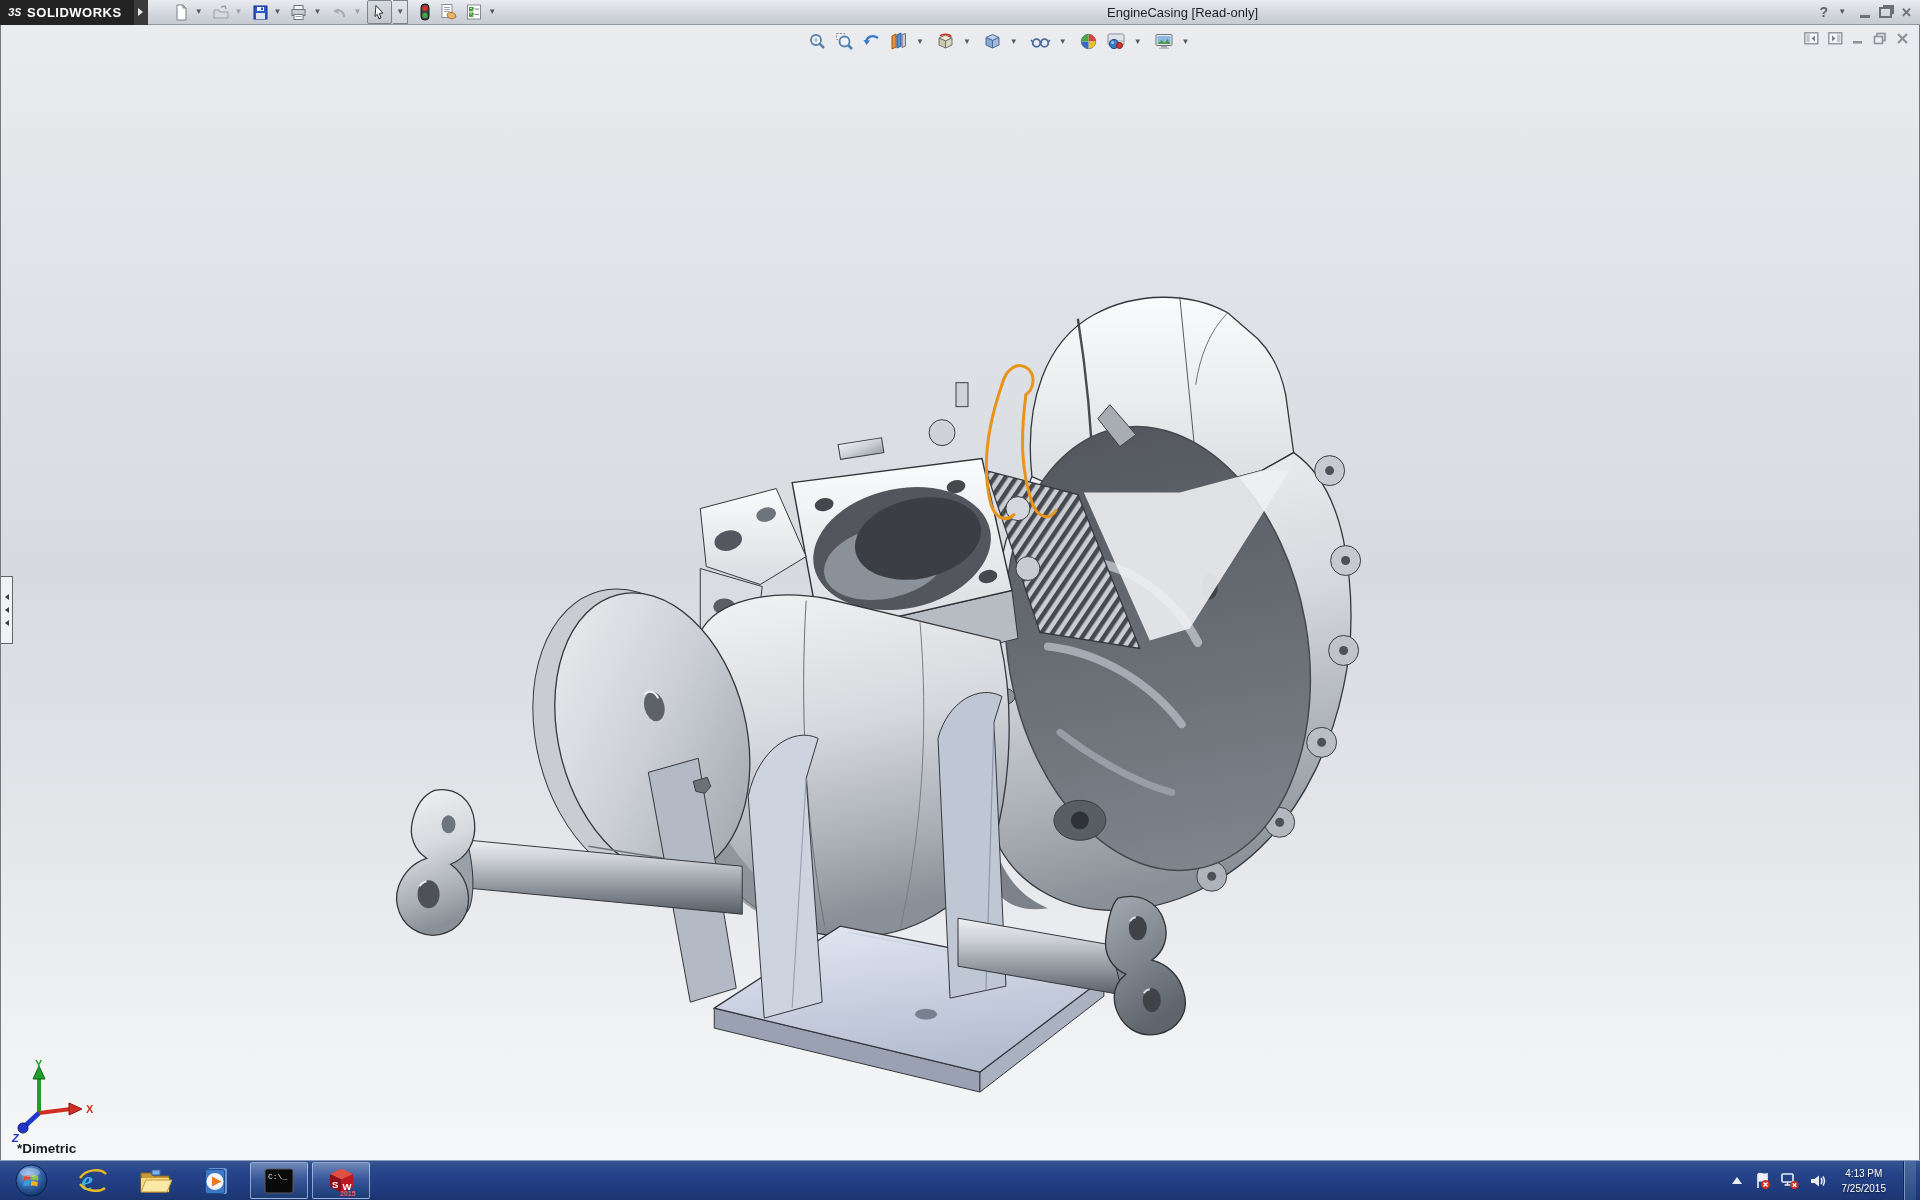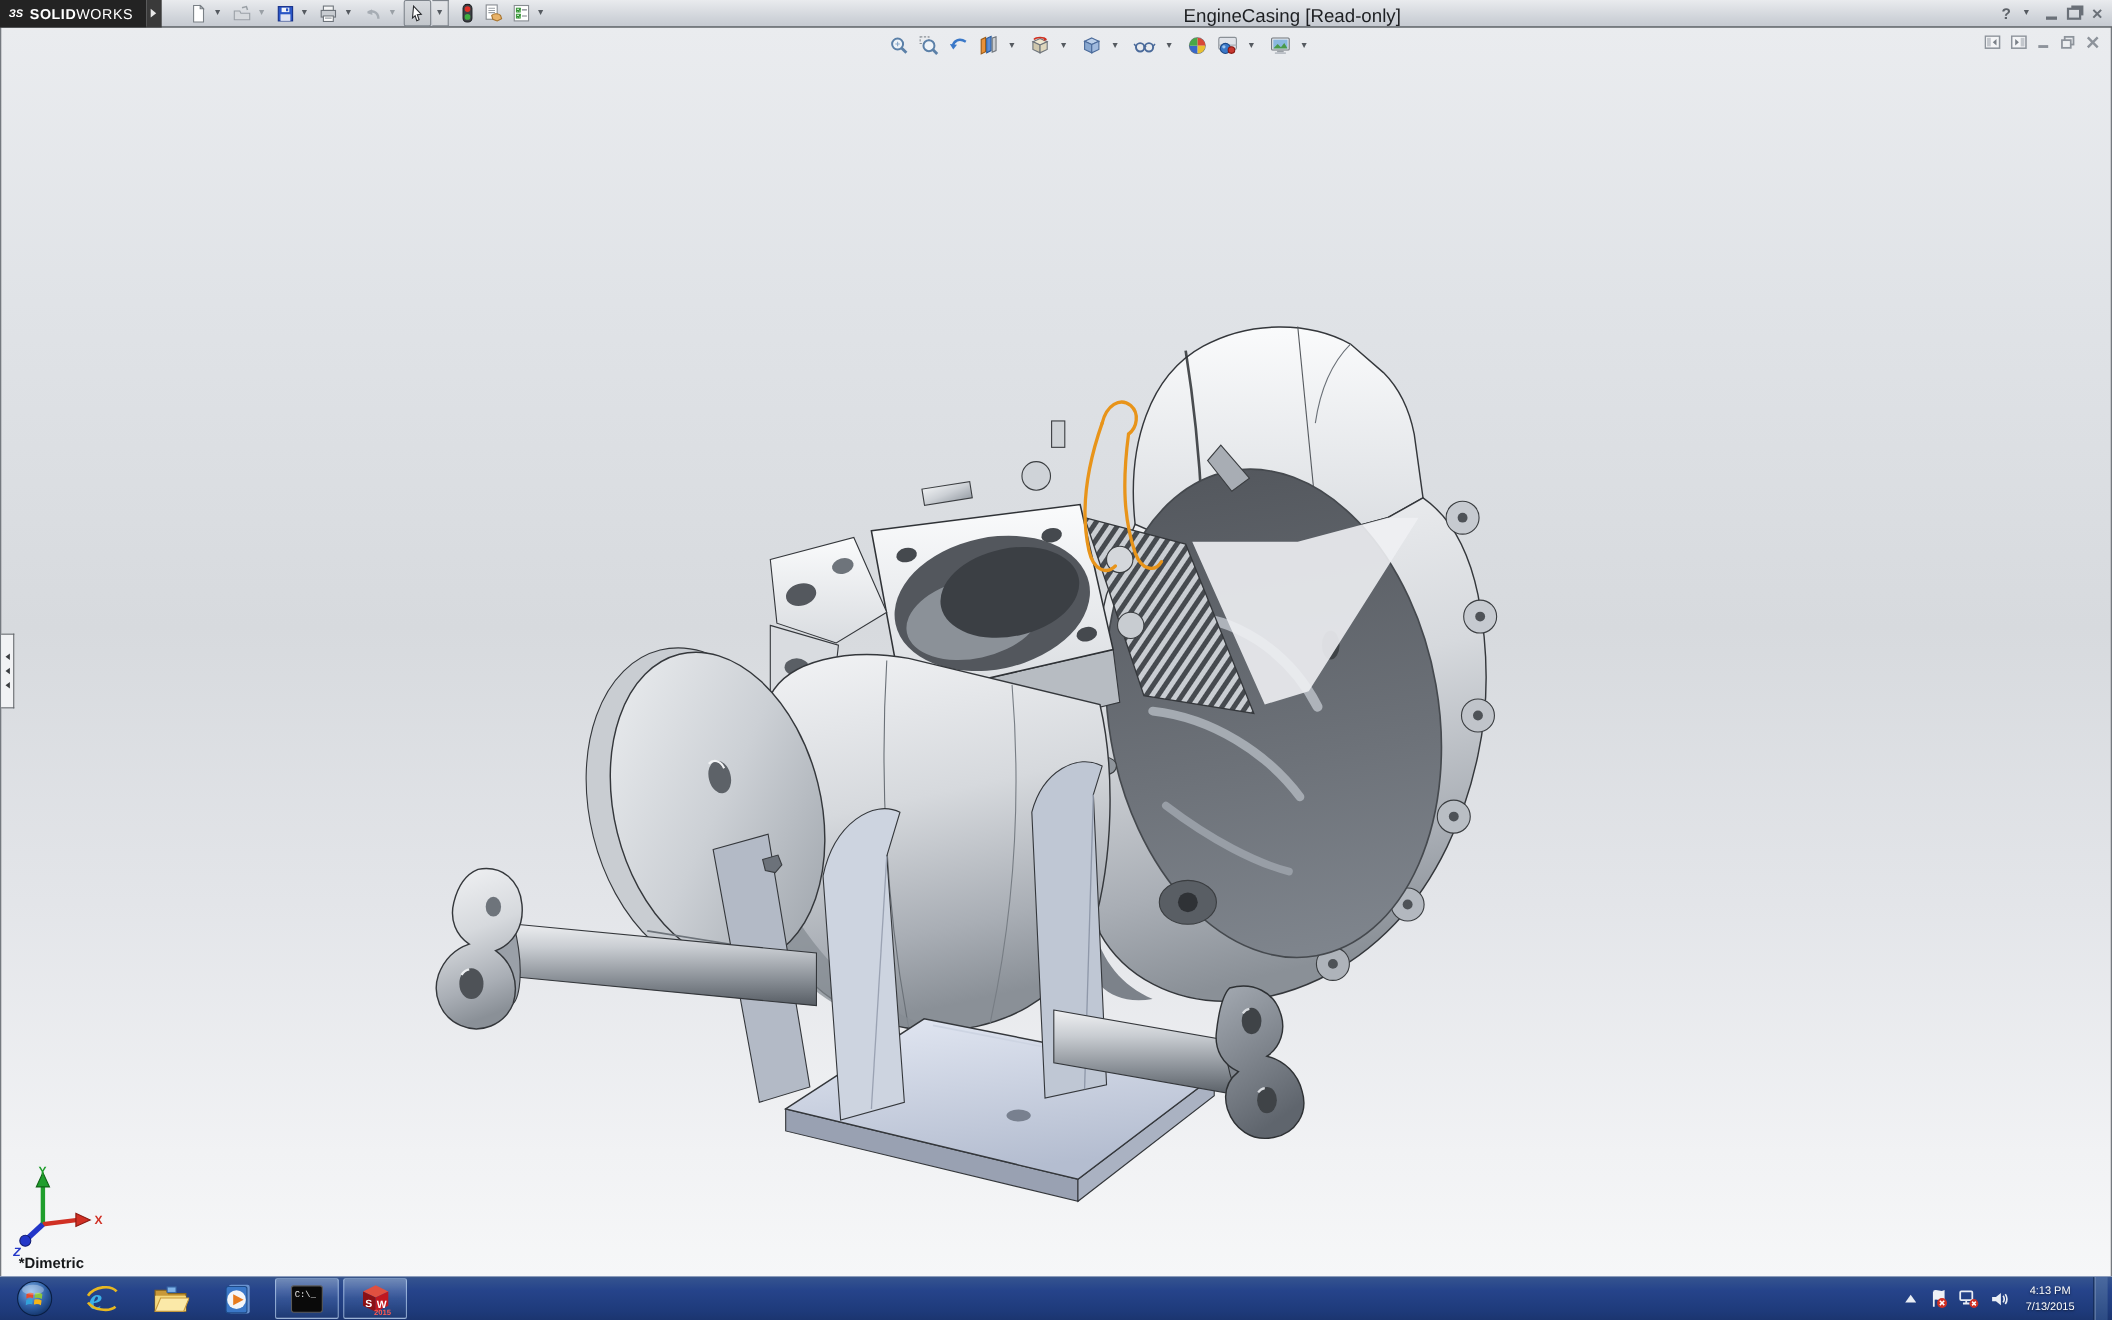--- a/index.html
+++ b/index.html
@@ -7,33 +7,33 @@
        font-family:"Liberation Sans",sans-serif;background:#000;}
 
   
   .titlebar{position:absolute;top:0;left:0;right:0;height:24px;
     background:linear-gradient(#e9ebee,#cfd3d9 70%,#c6cad1);
     border-bottom:1px solid #8f959c;display:flex;align-items:center;z-index:30;}
   .logo{height:25px;background:#232323;color:#fff;display:flex;align-items:center;
     padding:0 12px 0 8px;}
   .logo .mark{font-size:10px;font-weight:bold;font-style:italic;margin-right:6px;}
   .logo .b1{font-size:13px;font-weight:bold;letter-spacing:.5px}
-  .logo .b2{font-size:13px;font-weight:normal;letter-spacing:.5px}
+  .logo .b2{font-size:13px;font-weight:bold;letter-spacing:.5px}
   .menu-expand{width:14px;height:25px;background:#3a3a3a;display:flex;align-items:center;
     justify-content:center;cursor:pointer}
   .menu-expand:after{content:"";border-left:5px solid #e8e8e8;border-top:4px solid transparent;
     border-bottom:4px solid transparent;}
   .qa{display:flex;align-items:center;margin-left:22px;gap:1px;height:24px}
   .qbtn{height:22px;display:flex;align-items:center;padding:0 3px;border-radius:2px}
   .caret{font-size:8px;color:#555a60;margin:0 5px 0 1px;line-height:1}
   .caret.dim{color:#9aa0a6}
   .pressed{background:linear-gradient(#d7dade,#c2c6cb);border:1px solid #7e848b;}
   .pressed-dd{background:linear-gradient(#e3e5e8,#d2d5d9);border:1px solid #7e848b;border-left:none;
     height:22px;display:flex;align-items:center;padding:0 3px;}
-  .doc-title{position:absolute;left:1076px;top:5px;font-size:17px;color:#1d1f22;}
+  .doc-title{position:absolute;left:1107px;top:5px;font-size:13px;color:#1d1f22;}
   .winbtns{position:absolute;right:8px;top:0;height:24px;display:flex;align-items:center;gap:9px;}
   .help-q{font-size:14px;font-weight:bold;color:#5d6artменее269;color:#5d6269}
   .glyph-min{width:10px;height:3px;background:#6a7078;margin-top:9px}
   .glyph-restore{width:9px;height:7px;border:2px solid #6a7078;box-shadow:3px -3px 0 -1px #6a7078}
   .glyph-x{font-size:13px;font-weight:bold;color:#6a7078}
 
   
   .viewport{position:absolute;top:25px;left:0;width:1918px;height:1136px;
     border-left:1px solid #74797f;border-right:1px solid #74797f;
     background:linear-gradient(180deg,#eaecef 0%,#e0e3e7 22%,#d7dade 48%,#e3e5e9 70%,#f1f2f4 90%,#f6f7f8 100%);}
@@ -557,17 +557,17 @@
       <path d="M14,9 v4 h4" fill="none" stroke="#cfd6e0" stroke-width="1.6"></path>
       <circle cx="14.5" cy="13" r="4" fill="#d03024"></circle>
         <path d="M12.8,11.3 l3.4,3.4 M16.2,11.3 l-3.4,3.4" stroke="#fff" stroke-width="1.3"></path>
     </svg>
     <svg width="18" height="18" viewBox="0 0 18 18">
       <path d="M2,7 h3.5 L10,3.5 v11 L5.5,11 H2 Z" fill="#e9edf4"></path>
       <path d="M12,6 q2,3 0,6 M14,4.5 q3,4.5 0,9" fill="none" stroke="#e9edf4" stroke-width="1.5"></path>
     </svg>
     <div class="clock">
       <div>4:13 PM</div>
-      <div>7/13/2015</div>
+      <div>7/25/2015</div>
     </div>
     <div class="show-desktop"></div>
   </div>
 </div>
 
 </body></html>

